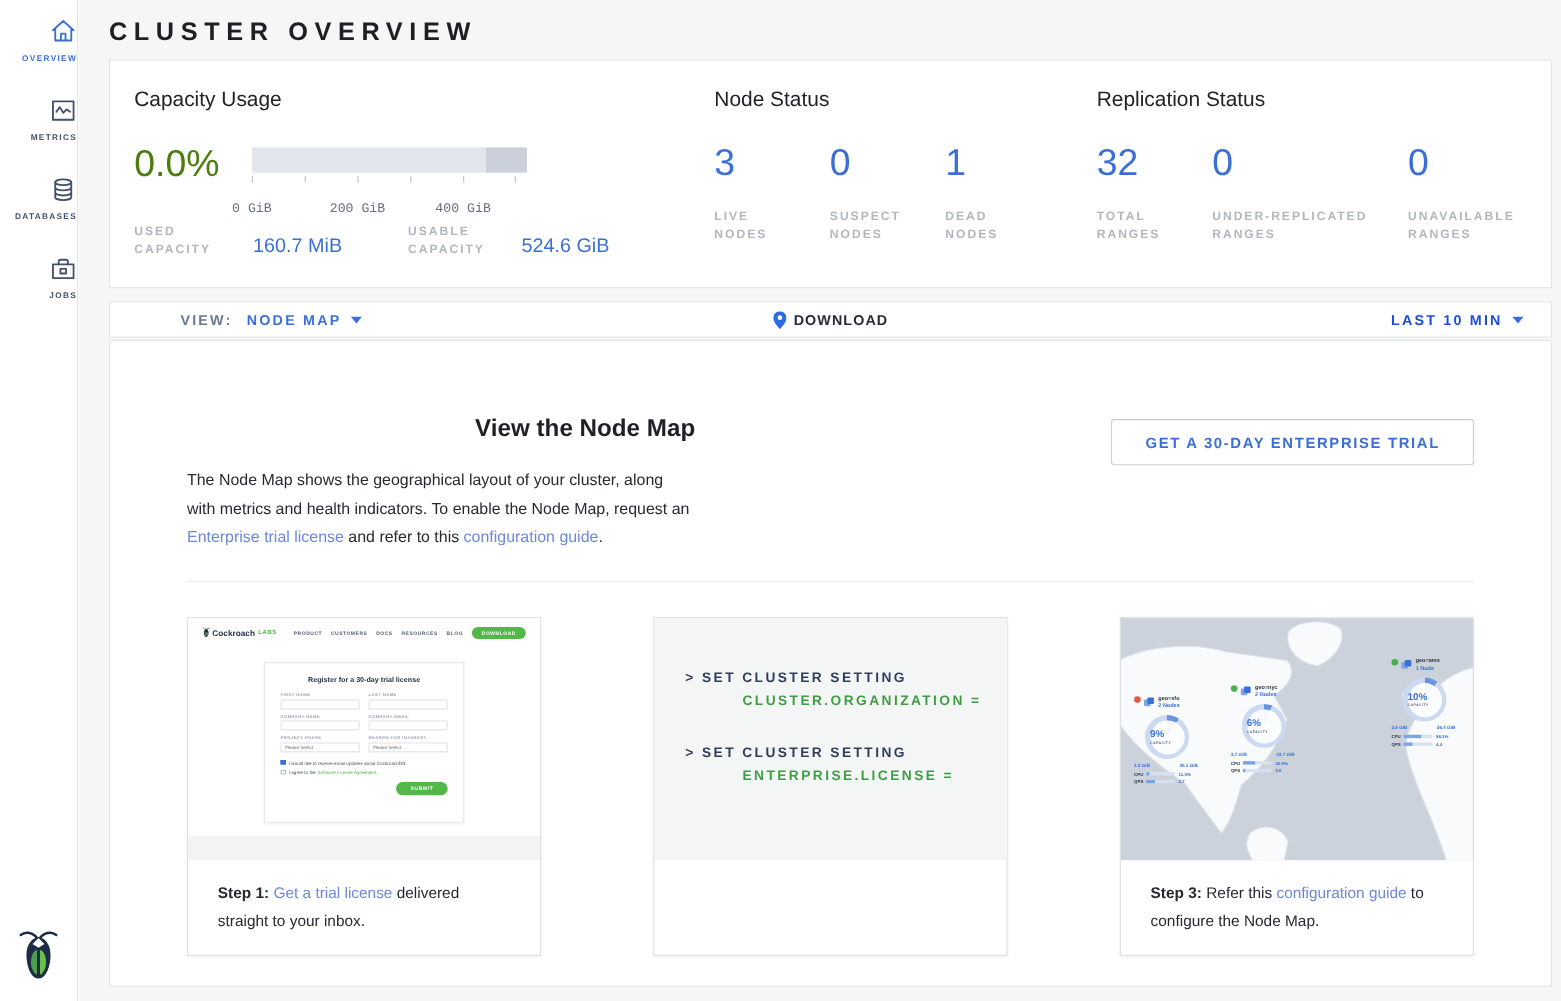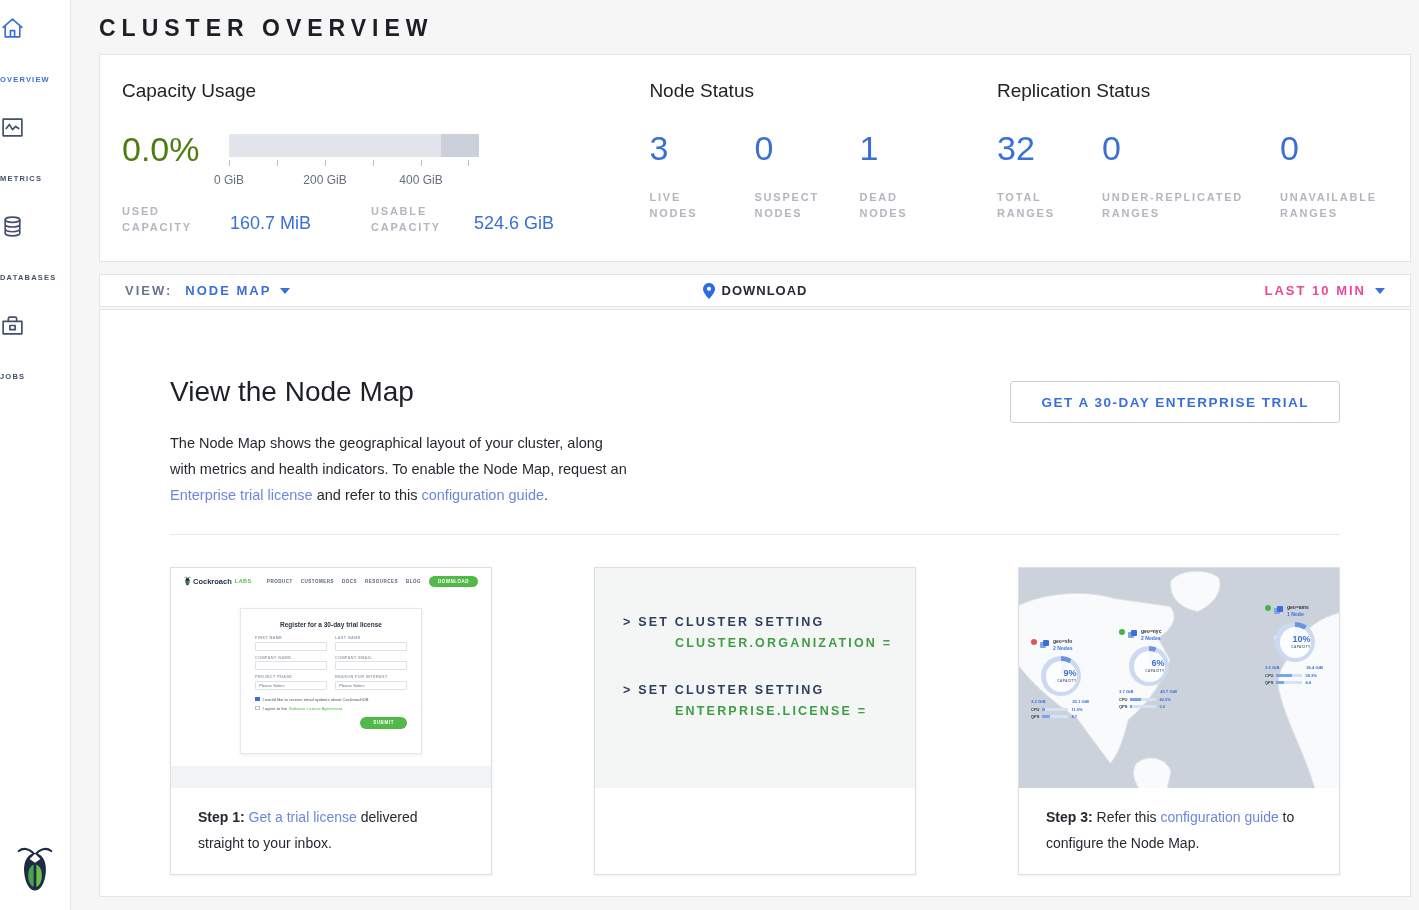--- a/index.html
+++ b/index.html
@@ -7,21 +7,21 @@
   body {
     font-family:"Liberation Sans", sans-serif;
     background:#f6f6f7; color:#22262a; overflow:hidden; position:relative;
   }
   
   .sidebar {
     position:fixed; left:0; top:0; width:71px; height:910px; background:#fff;
     border-right:1px solid #e4e4e6; display:flex; flex-direction:column;
     align-items:center; padding-top:16px; z-index:5;
   }
-  .nav-item { display:flex; flex-direction:column; align-items:flex-start; margin-bottom:31px; cursor:pointer; width:100%;gap:27px; }
+  .nav-item { display:flex; flex-direction:column; align-items:flex-end; margin-bottom:31px; cursor:pointer; width:100%; }
   .nav-item svg { width:25px; height:25px; stroke:#44506a; fill:none; stroke-width:1.6; stroke-linejoin:round; stroke-linecap:round; }
   .nav-label { font-size:7.5px; letter-spacing:1.2px; font-weight:700; color:#44506a; margin-top:7px; }
   .nav-item.active svg { stroke:#3a6fd8; }
   .nav-item.active .nav-label { color:#3a6fd8; }
   .sidebar-logo { position:absolute; bottom:13px; left:50%; transform:translateX(-50%); }
   
   .main { margin-left:71px; padding:0 8px 0 28px; }
   .page-title { font-size:23px; font-weight:600; letter-spacing:6px; color:#1c1f23; padding:15px 0 12px 0; }
   .card { background:#fff; border:1px solid #e3e4e7; }
   
@@ -29,51 +29,51 @@
   .section-title { font-size:19px; font-weight:500; color:#202327; }
   .cap-section { width:528px; }
   .cap-row { display:flex; margin-top:30px; }
   .big-num { font-size:34px; color:#4d7c0f; line-height:1; width:88px; }
   .num-red { color:#ed7183; }
   .cap-bar-wrap { margin-left:19px; width:250px; margin-top:2px; }
   .cap-bar { height:23px; width:250px; background:linear-gradient(to right,#e2e5ec 85%,#cbd0da 85%); }
   .cap-ticks { position:relative; height:9px; }
   .tick { position:absolute; top:3px; width:1px; height:6px; background:#b9bec8; }
   .tick-labels { position:relative; height:15px; font-size:12px; color:#68707f; }
-  .tick-label { position:absolute; top:7px; transform:translateX(-50%); white-space:nowrap; }
+  .tick-label { position:absolute; top:17px; transform:translateX(-50%); white-space:nowrap;font-family:Liberation Mono, monospace; }
   .cap-stats { display:flex; margin-top:22px; align-items:flex-end; }
   .stat-label { font-size:11px; letter-spacing:1.8px; color:#b2b6be; font-weight:700; line-height:16px; }
   .lbl1 { width:88px; }
   .lbl2 { width:100px; }
   .stat-value { font-size:18px; color:#3a6fd8; padding-bottom:1px; }
   .v1 { margin-left:20px; width:141px; }
   .v2 { margin-left:3px; }
   .node-section { width:348px; }
   .repl-section { flex:1; }
   .stat-cols { display:flex; margin-top:29px; }
   .stat-num { font-size:34px; line-height:1; color:#3a6fd8; }
   .stat-col .stat-label { margin-top:24px; }
   .col-105 { width:105px; }
   .col-178 { width:178px; }
   .col-130 { width:130px; }
   
   .view-bar { height:33px; margin-top:12px; display:flex; align-items:center; position:relative;
     padding:0 25px; font-size:13px; letter-spacing:2px; }
   .view-left { display:flex; align-items:center; }
-  .view-label { color:#6a7690; font-weight:600; }
+  .view-label { color:#6a7690; font-weight:600;margin-left:39px; }
   .view-value { color:#3a6fd8; font-weight:600; margin-left:13px; cursor:pointer; display:flex; align-items:center; }
   .caret { display:inline-block; margin-left:9px; width:0; height:0;
     border-left:5px solid transparent; border-right:5px solid transparent; border-top:6px solid #3a6fd8; }
   .view-center { position:absolute; left:0; right:0; display:flex; justify-content:center; align-items:center; gap:7px; }
   .view-center .loc { color:#262b33; font-weight:600; letter-spacing:1px; }
-  .view-right { margin-left:auto; color:#ec4899; font-weight:600; display:flex; align-items:center; cursor:pointer; }
+  .view-right { margin-left:auto; color:#1d4ed8; font-weight:600; display:flex; align-items:center; cursor:pointer; }
   
   .map-panel { margin-top:2px; height:588px; padding:66px 70px 0 70px; }
   .panel-head { display:flex; justify-content:space-between; align-items:flex-start; }
-  .panel-heading { font-size:28px; font-weight:400; color:#1d2024; margin-bottom:22px; }
+  .panel-heading { font-size:22px; font-weight:700; color:#1d2024; margin-bottom:22px;text-align:right; }
   .panel-desc { width:462px; font-size:14.5px; line-height:26px; color:#262a30; }
   .link { color:#6d87dd; text-decoration:none; cursor:pointer; }
   .trial-btn { height:42px; padding:0 30px; background:#fff; border:1px solid #c9cfd9; border-radius:3px;
     color:#3a6fd8; font-size:13.5px; letter-spacing:1.5px; font-weight:600; font-family:inherit; margin-top:5px; cursor:pointer; }
   .panel-divider { border:none; border-top:1px solid #e7e8ea; margin:26px 0 32px 0; }
   .cards-row { display:flex; justify-content:space-between; }
   .step-card { width:322px; height:308px; background:#fff; border:1px solid #dddfe2;
     box-shadow:0 1px 3px rgba(0,0,0,0.06); display:flex; flex-direction:column; }
   .card-visual { height:220px; position:relative; overflow:hidden; flex:none; }
   .card-caption { padding:16px 27px 0 27px; font-size:14px; line-height:26px; color:#262a30; }
@@ -115,21 +115,21 @@
   .status-dot { width:6px; height:6px; border-radius:50%; margin-top:1px; flex:none; }
   .cube { position:relative; width:9px; height:9px; margin:2px 2px 0 1px; flex:none; }
   .cube i { position:absolute; width:6px; height:6px; border-radius:1px; display:block; }
   .cube .c1 { left:0; top:2px; background:#7fa5e4; }
   .cube .c2 { left:3px; top:0; background:#3a6fd8; }
   .r-name { font-size:5px; font-weight:700; color:#2a3442; line-height:7px; }
   .r-nodes { font-size:5px; font-weight:700; color:#3a6fd8; line-height:7px; }
   .donut { width:40px; height:40px; border-radius:50%; margin:4px 0 0 10px;
     display:flex; align-items:center; justify-content:center; }
   .donut-inner { width:31px; height:31px; border-radius:50%; background:rgba(255,255,255,0.93);
-    display:flex; flex-direction:column; align-items:flex-end; justify-content:center; }
+    display:flex; flex-direction:column; align-items:flex-start; justify-content:center; }
   .d-pct { font-size:9px; font-weight:700; color:#3a6fd8; line-height:9px; }
   .d-cap { font-size:3.2px; letter-spacing:0.4px; color:#5c6880; font-weight:700; margin-top:1.5px; }
   .r-range { display:flex; justify-content:space-between; width:58px; font-size:4.2px; color:#3a6fd8; font-weight:700; margin-top:3px; }
   .r-metric { display:flex; align-items:center; gap:3px; font-size:4px; color:#2e3a52; font-weight:700; margin-top:2.5px; }
   .m-bar { width:26px; height:3px; background:#d6e1f3; position:relative; }
   .m-bar i { position:absolute; left:0; top:0; bottom:0; background:#7ba4e8; display:block; }
   .m-val { color:#3a6fd8; }
 </style>
 </head>
 <body>

